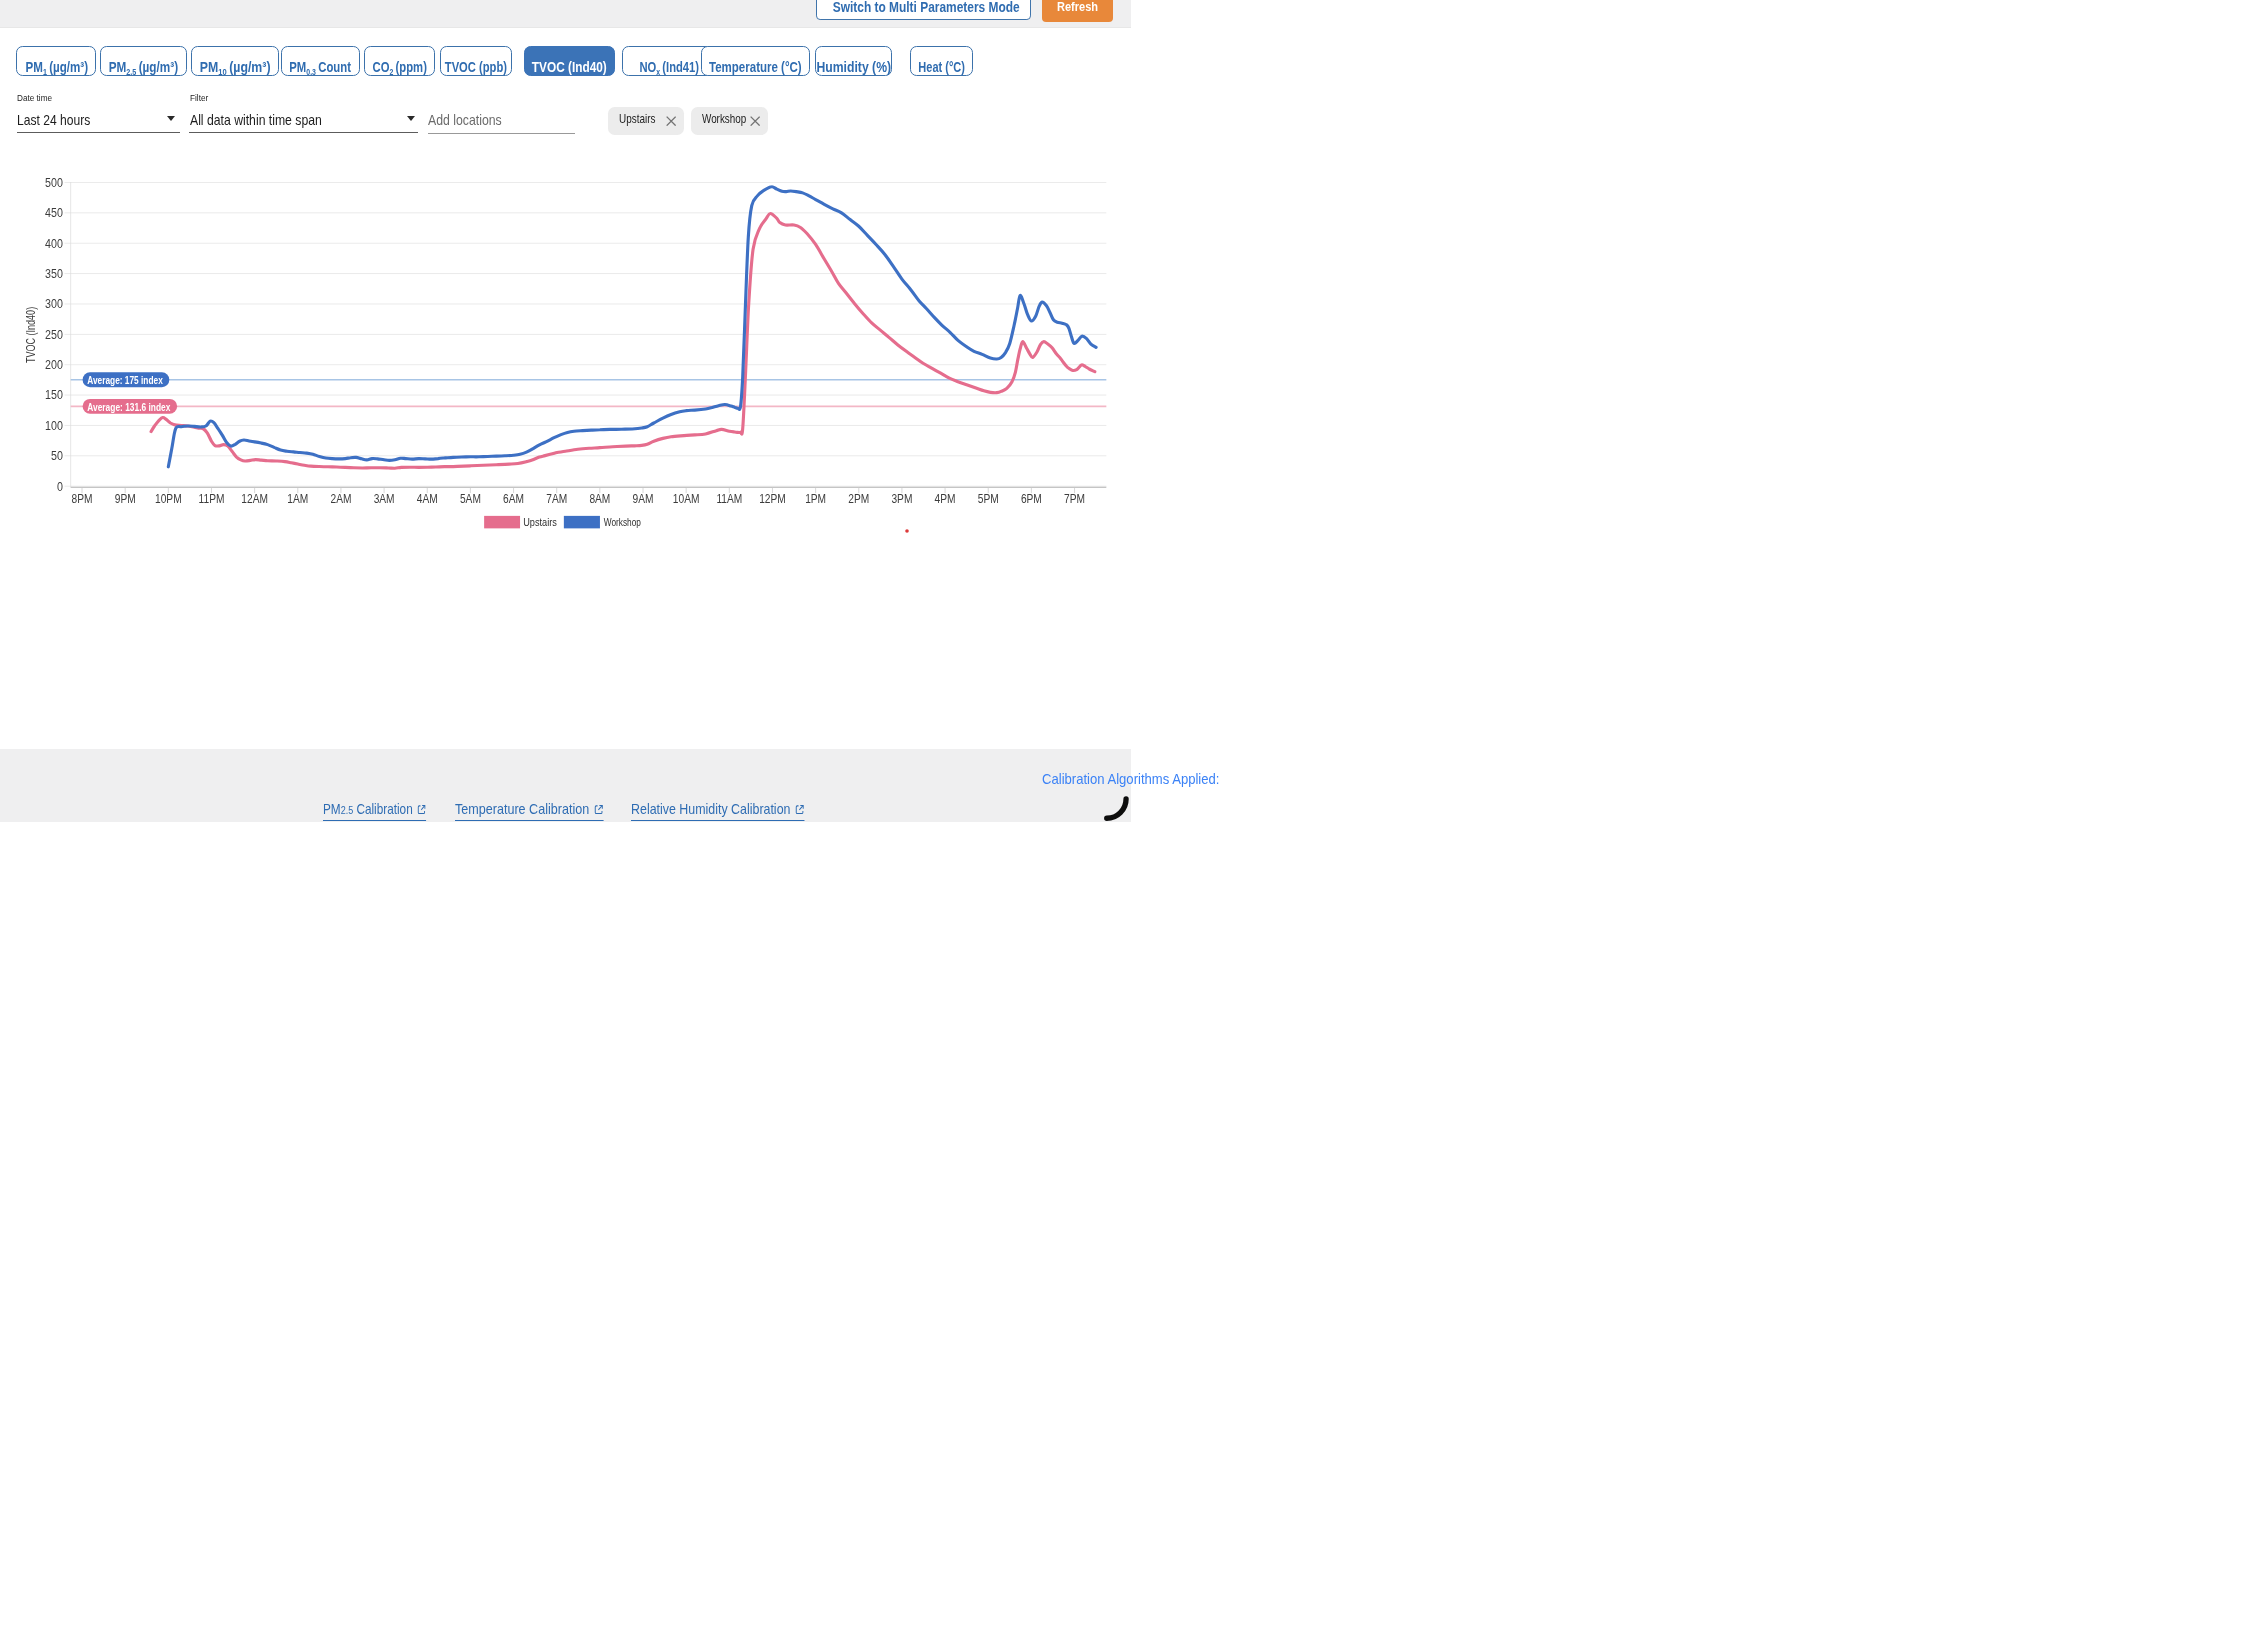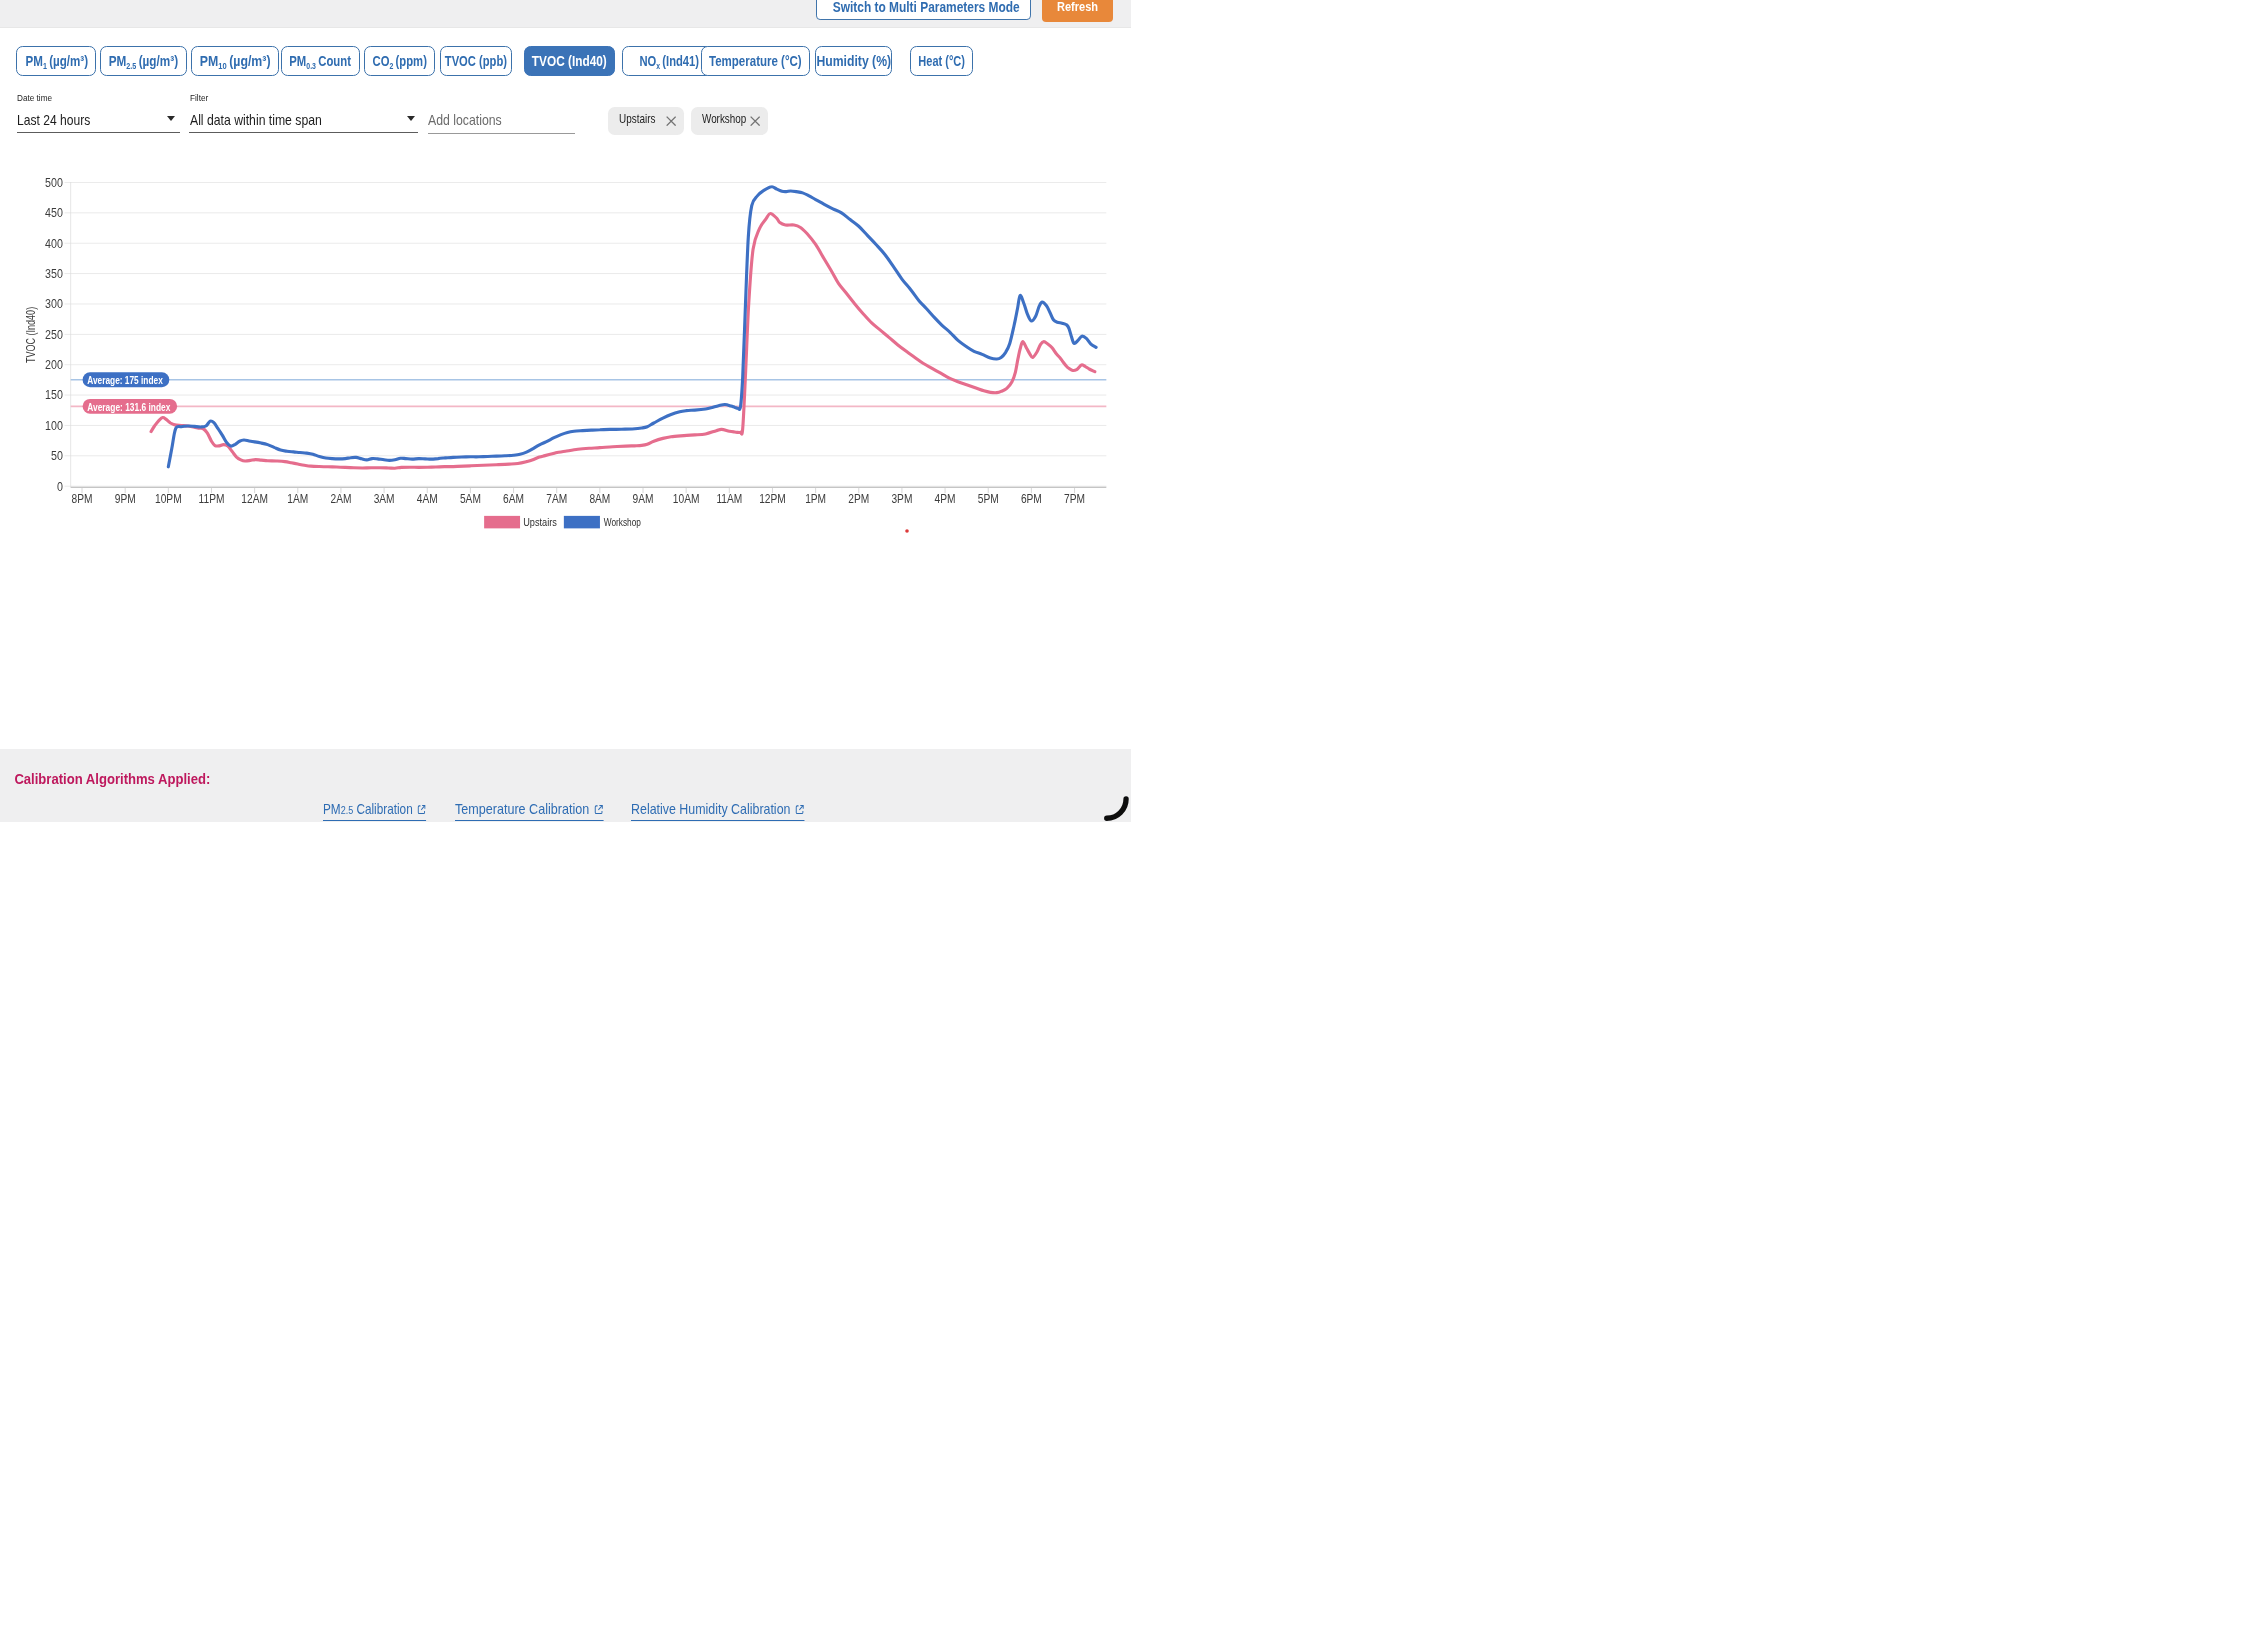--- a/index.html
+++ b/index.html
@@ -1,32 +1,32 @@
 <!DOCTYPE html>
 <html style="font-size:13px"><head><meta charset="utf-8"><style>
 *{margin:0;padding:0;box-sizing:border-box}
 html,body{width:1131px;height:822px;overflow:hidden;background:#fff;font-family:"Liberation Sans",sans-serif}
 .topband{position:absolute;left:0;top:0;width:1131px;height:28px;background:#efeff0;border-bottom:0.8px solid #e7e7e7}
 .swbtn{position:absolute;left:816px;top:-15.6px;width:215px;height:36px;background:#fff;border:1.6px solid #3f74ab;border-radius:4.1px}
 .swbtn span{position:absolute;left:0;right:0;top:14.2px;text-align:center;font-weight:bold;font-size:14px;color:#2f6cb0;transform:scaleX(0.852);line-height:14px;white-space:nowrap}
 .refbtn{position:absolute;left:1042px;top:-16.4px;width:71px;height:38px;background:#e8883a;border-radius:4.1px}
 .refbtn span{position:absolute;left:0;right:0;top:16px;text-align:center;font-weight:bold;font-size:13px;color:#fff;transform:scaleX(0.849);line-height:13px;white-space:nowrap}
-.pbtn{position:absolute;top:46px;height:30px;background:#fff;border:1.6px solid #3c72ab;border-radius:6.6px;display:flex;align-items:center;justify-content:center;font-weight:bold;font-size:14px;color:#2f6cb0;white-space:nowrap}
+.pbtn{position:absolute;top:46px;height:30px;background:#fff;border:1.6px solid #3c72ab;border-radius:6.6px;display:flex;align-items:flex-end;justify-content:center;font-weight:bold;font-size:14px;color:#2f6cb0;white-space:nowrap}
 .pbtn span{display:inline-block}
 .pbtn sub{font-size:8.6px;vertical-align:-2.5px;line-height:0}
 .pbtn.sel{background:#3b73b7;border-color:#3b73b7;color:#fff}
 .flabel{position:absolute;font-size:8.2px;color:#1f1f1f;line-height:10px}
 .fval{position:absolute;font-size:15px;color:#1c1c1c;line-height:16.4px;white-space:nowrap;transform-origin:0 0}
 .uline{position:absolute;height:0.8px;background:#5c5c5c}
 .tri{position:absolute;width:0;height:0;border-left:4.8px solid transparent;border-right:4.8px solid transparent;border-top:5.8px solid #2a2a2a}
 .chip{position:absolute;top:107px;height:28px;background:#ececec;border-radius:6.6px}
 .chip .t{position:absolute;left:10.7px;top:5.4px;font-size:12.7px;color:#222;transform-origin:0 0;white-space:nowrap}
 .chip svg{position:absolute;right:7.8px;top:9px}
 .footerbg{position:absolute;left:0;top:749px;width:1131px;height:73px;background:#efeff0}
-.fhead{position:absolute;left:0;right:0;top:770px;font-size:15px;font-weight:bold;color:#be185d}
+.fhead{position:absolute;left:0;right:0;top:770px;text-align:center;font-size:15px;font-weight:normal;color:#3b82f6}
 .fhead span{display:inline-block;transform:scaleX(0.872)}
 .flink{position:absolute;top:801px;color:#2e6cb3;font-size:14.4px;white-space:nowrap;border-bottom:1.2px solid #2e6cb3;padding-bottom:2.5px;transform-origin:0 0}
 .flink .ext{margin-left:5px;vertical-align:-0.8px}
 .sm{font-size:11px}
 </style></head>
 <body>
 <div class="footerbg"></div>
 <svg width="1131" height="822" viewBox="0 0 1376 1000" style="position:absolute;left:0;top:0">
 <line x1="78.5" y1="591.5" x2="1346" y2="591.5" stroke="#e3e3e3" stroke-width="0.9"></line>
     <line x1="78.5" y1="554.5" x2="1346" y2="554.5" stroke="#e3e3e3" stroke-width="0.9"></line>

